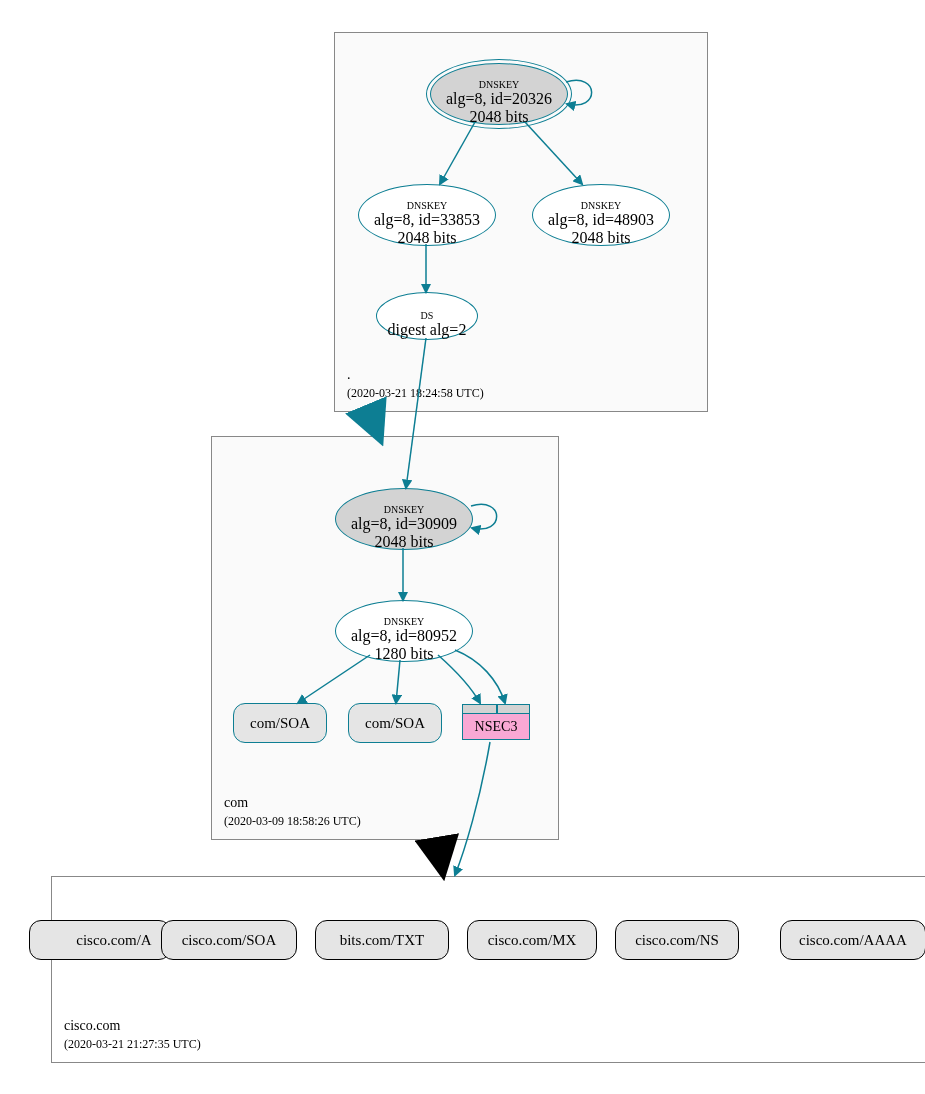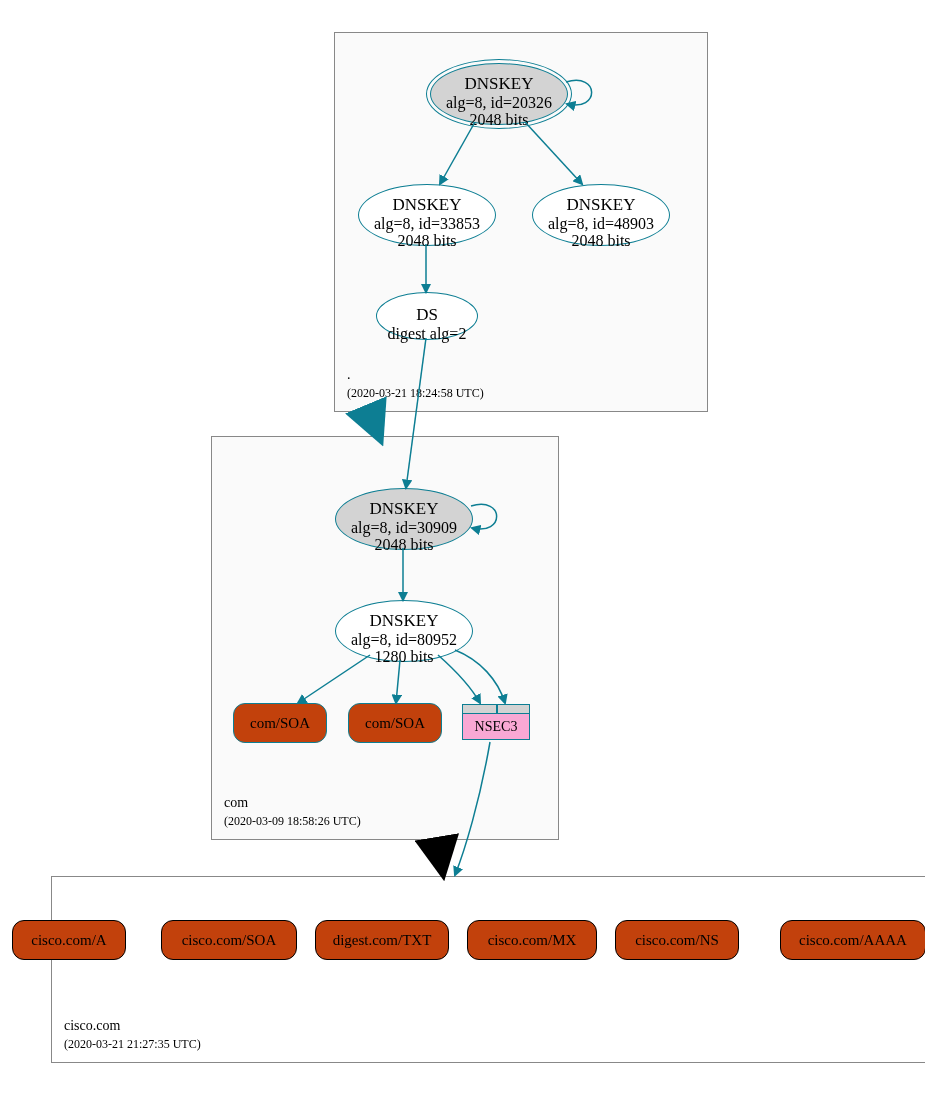--- a/index.html
+++ b/index.html
@@ -40,27 +40,27 @@
   .node-ellipse.filled {
     background: #d3d3d3;
   }
   .node-ellipse.doublering::before {
     content: "";
     position: absolute;
     top: -5px; left: -5px; right: -5px; bottom: -5px;
     border: 1.5px solid #0d7e93;
     border-radius: 50%;
   }
-  .node-title { font-size: 17px; line-height: 1.1; margin-top: 16px; }
+  .node-title { font-size: 10px; line-height: 1.1; margin-top: 16px; }
   .node-sub { font-size: 16px; line-height: 1.1; }
   .node-rect {
     position: absolute;
     border: 1.5px solid #0d7e93;
     border-radius: 12px;
-    background: #c2410c;
+    background: #e5e5e5;
     display: flex;
     align-items: center;
     justify-content: center;
     font-size: 15px;
   }
   .node-rect.black {
     border: 1.5px solid #000;
   }
   .nsec3-box {
     position: absolute;
@@ -158,23 +158,23 @@
 </div>
 
 <div class="node-rect" style="left:233px; top:703px; width:92px; height:38px;">com/SOA</div>
 <div class="node-rect" style="left:348px; top:703px; width:92px; height:38px;">com/SOA</div>
 
 <div class="nsec3-box" style="left:462px; top:704px;">
   <div class="top"></div>
   <div class="bottom">NSEC3</div>
 </div>
 
-<div class="node-rect black" style="left:12px; top:920px; width:112px; height:38px;">cisco.com/A</div>
+<div class="node-rect black" style="left:29px; top:920px; width:112px; height:38px;padding-left:28px;">cisco.com/A</div>
 <div class="node-rect black" style="left:161px; top:920px; width:134px; height:38px;">cisco.com/SOA</div>
-<div class="node-rect black" style="left:315px; top:920px; width:132px; height:38px;">digest.com/TXT</div>
+<div class="node-rect black" style="left:315px; top:920px; width:132px; height:38px;">bits.com/TXT</div>
 <div class="node-rect black" style="left:467px; top:920px; width:128px; height:38px;">cisco.com/MX</div>
 <div class="node-rect black" style="left:615px; top:920px; width:122px; height:38px;">cisco.com/NS</div>
 <div class="node-rect black" style="left:757px; top:920px; width:144px; height:38px;margin-left:23px;">cisco.com/AAAA</div>
 
 <svg class="edges">
   <defs>
     <marker id="arrow-teal" viewBox="0 0 10 10" refX="8" refY="5" markerWidth="7" markerHeight="7" orient="auto-start-reverse">
       <path d="M 0 0 L 10 5 L 0 10 z" fill="#0d7e93"></path>
     </marker>
     <marker id="arrow-teal-big" viewBox="0 0 10 10" refX="7" refY="5" markerWidth="9" markerHeight="9" orient="auto-start-reverse">

